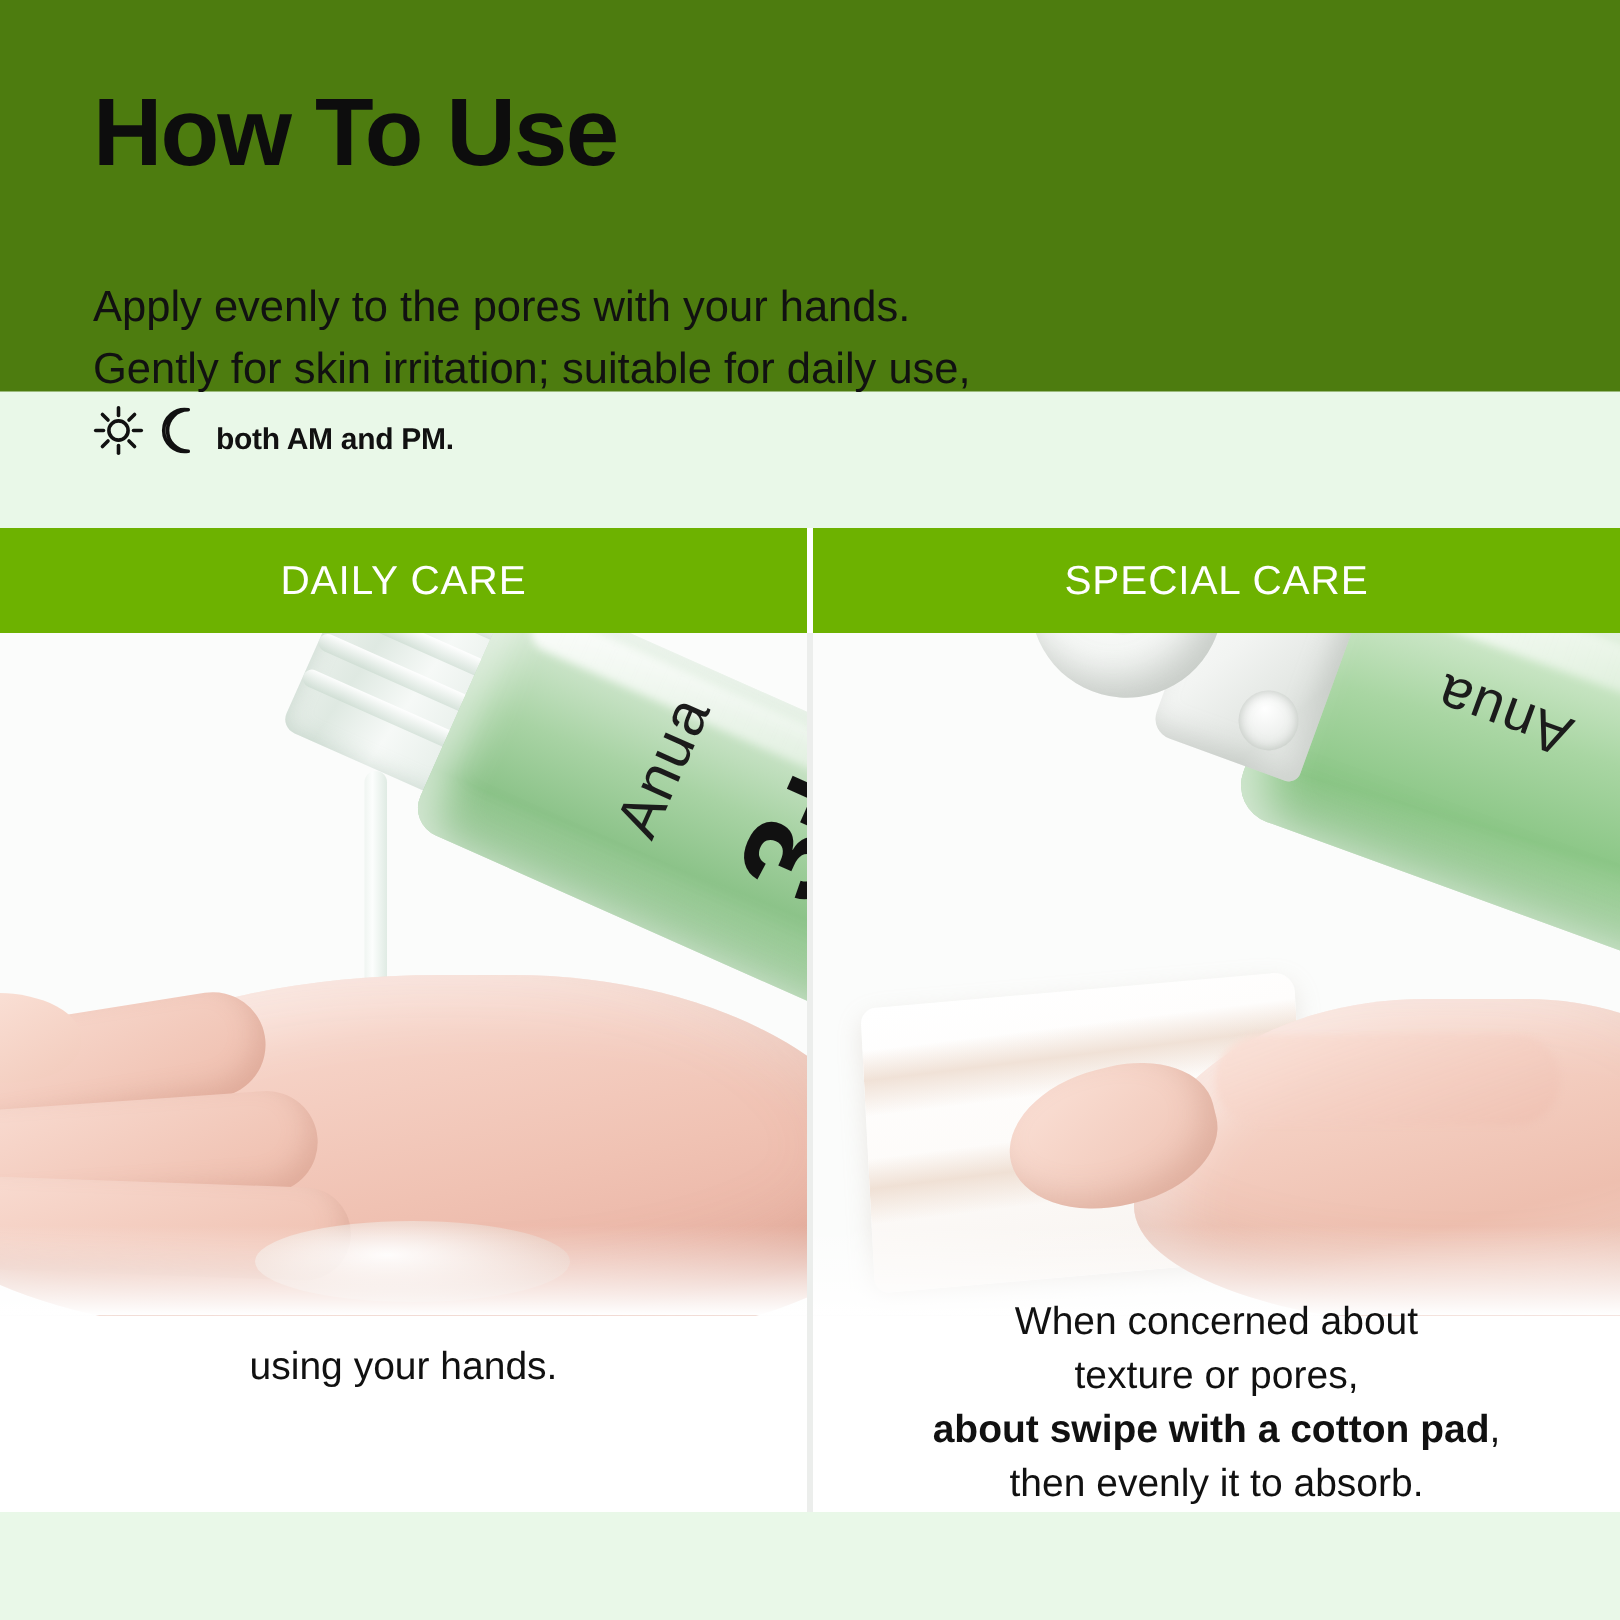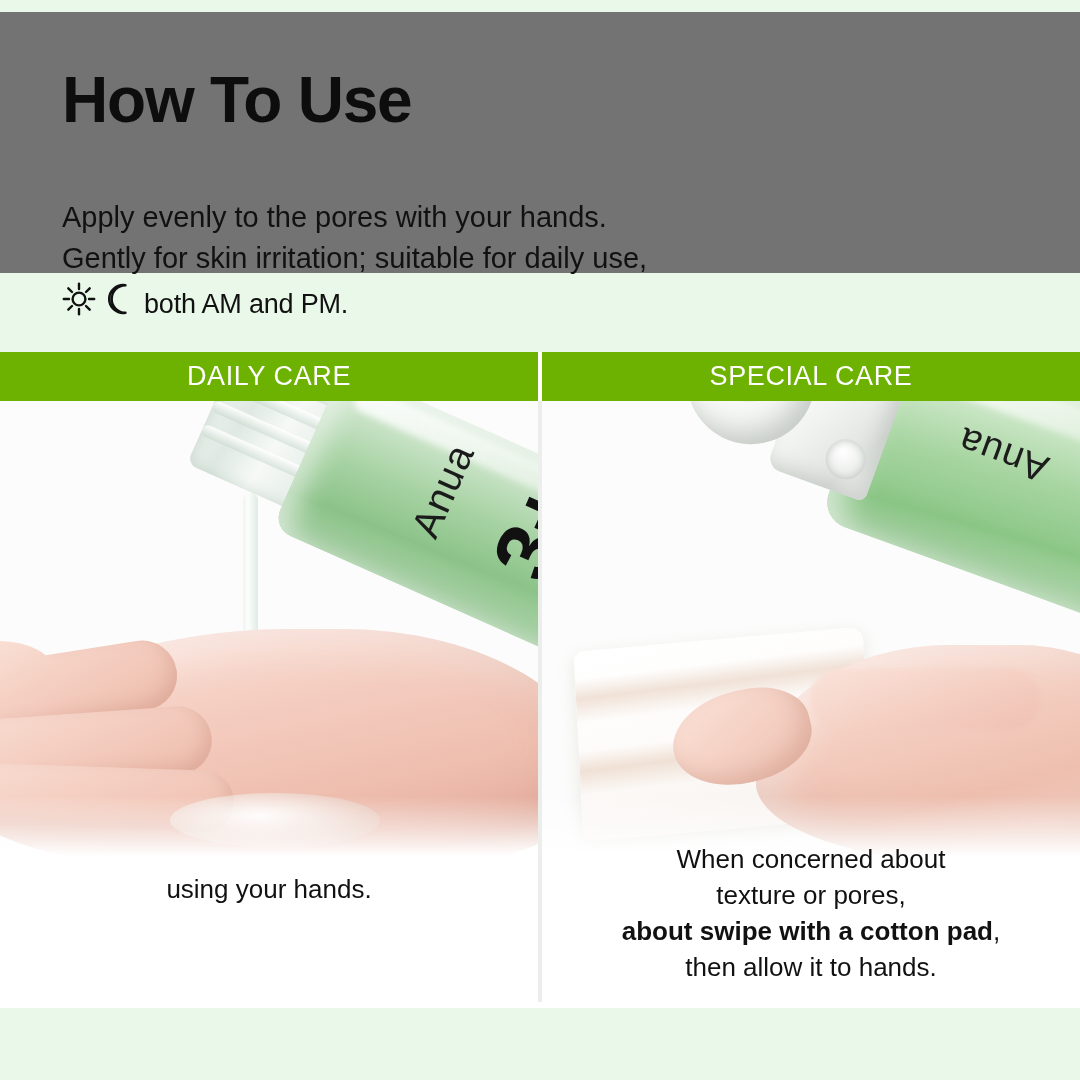--- a/index.html
+++ b/index.html
@@ -6,42 +6,42 @@
   html, body { width:1080px; height:1080px; }
   body {
     background:#e9f8e8;
     font-family:"Liberation Sans", sans-serif;
     color:#111111;
     overflow:hidden;
   }
   .page { position:relative; width:1080px; height:1080px; background:#e9f8e8; }
 
   
-  .intro { position:absolute; left:0; top:12px; width:1080px; height:261px; background:#737373; }
+  .intro { position:absolute; left:0; top:0; width:1080px; height:261px; background:#4d7c0f; }
   .page-title {
     position:absolute; left:62px; top:55px;
     font-size:64px; font-weight:700; letter-spacing:-1.2px;
     line-height:1.05; color:#0d0d0d;
   }
   .intro-body {
     position:absolute; left:62px; top:185px;
     font-size:29px; line-height:41px; color:#111111; font-weight:400;
   }
   .intro-body .line { white-space:nowrap; }
   .ampm-line { display:flex; align-items:center; gap:9px; margin-top:3px; }
-  .ampm-text { font-weight:400; font-size:27px; letter-spacing:-0.2px; }
+  .ampm-text { font-weight:700; font-size:20px; letter-spacing:-0.2px; }
 
   .sun-icon, .moon-icon { display:block; }
 
   
   .card {
     position:absolute; left:0; top:352px; width:1080px; height:656px;
     background:#ffffff;
   }
-  .header-row { display:flex; width:1080px; height:49px; }
+  .header-row { display:flex; width:1080px; height:70px; }
   .header-cell {
     flex:1 1 50%; background:#6db200;
     display:flex; align-items:center; justify-content:center;
     color:#ffffff; font-size:27px; font-weight:400; letter-spacing:0.6px;
   }
   .header-divider { width:4px; background:#ffffff; }
 
   .panels { display:flex; width:1080px; height:601px; }
   .panel { position:relative; width:538px; height:601px; background:#ffffff; overflow:hidden; }
   .panel-divider { width:4px; background:#eceeec; }
@@ -309,21 +309,21 @@
           <div class="knuckles"></div>
           <div class="thumb-r"></div>
         </div>
 
         <div class="caption tall">
           <span class="cl">When concerned about</span>
           <span class="cl">texture or pores,</span>
           <span class="cl">
             <b>about swipe with a cotton pad</b><span>,</span>
           </span>
-          <span class="cl">then allow it to hands.</span>
+          <span class="cl">then evenly it to absorb.</span>
         </div>
       </div>
 
     </div>
   </div>
 
   <div class="bottom-strip"></div>
 </div>
 
 </body></html>

